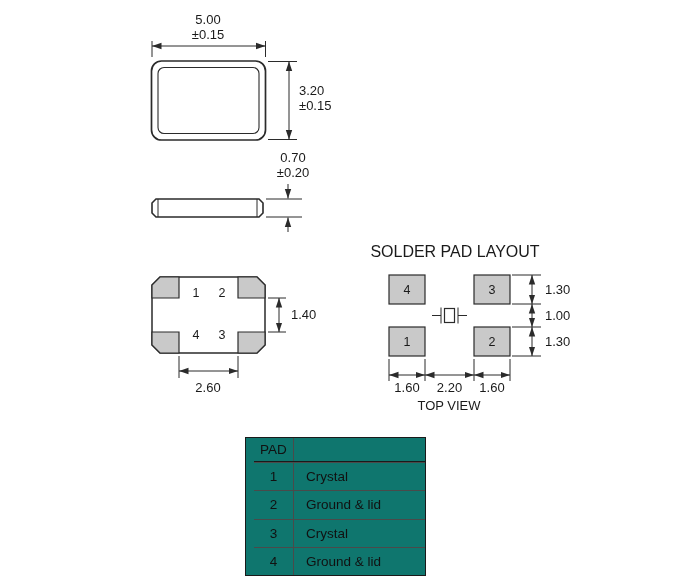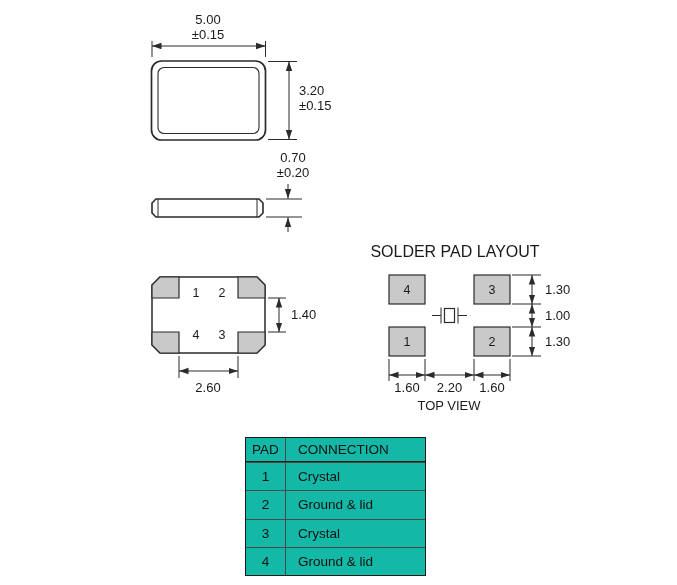--- a/index.html
+++ b/index.html
@@ -14,22 +14,22 @@
   .pad-num    { font-size:12.5px; }
   .title-text { font-size:16px; }
   .caption-text { font-size:13px; }
   .part-line { stroke:#2b2b2b; fill:#ffffff; }
   .no-fill   { fill:none; }
   .dim-line  { stroke:#2b2b2b; stroke-width:1; fill:none; }
   .pad-shape { stroke:#2b2b2b; stroke-width:1.2; }
 
   .conn-table {
     position:absolute; left:245px; top:437px; width:181px; height:139px;
-    background:#14b8a6; border:1.6px solid #1a1a1a;
-    display:flex; flex-direction:column; font-size:13.5px; color:#111;
+    background:#0f766e; border:1.6px solid #1a1a1a;
+    display:flex; flex-direction:column; font-size:13.5px; color:#111;padding-left:8px;
   }
   .t-row { display:flex; flex:1 1 auto; border-top:1px solid #4a4a4a; }
   .t-row.t-header { flex:0 0 24px; border-top:none; border-bottom:1.4px solid #1a1a1a; }
   .t-pad {
     width:40px; flex:0 0 40px; border-right:1px solid #4a4a4a;
     display:flex; align-items:center; justify-content:center;
   }
   .t-conn { flex:1 1 auto; display:flex; align-items:center; padding-left:12px; }
 </style>
 </head>
@@ -162,21 +162,20 @@
       <text x="492" y="392" text-anchor="middle" class="dim-text">1.60</text>
     </g>
 
     <text x="449" y="410" text-anchor="middle" class="caption-text">TOP VIEW</text>
   </g>
 </svg>
 
   <div class="conn-table">
     <div class="t-row t-header">
       <div class="t-pad">PAD</div>
-      <div class="t-conn">CONNECTION</div>
     </div>
     <div class="t-row">
       <div class="t-pad">1</div>
       <div class="t-conn">Crystal</div>
     </div>
     <div class="t-row">
       <div class="t-pad">2</div>
       <div class="t-conn">Ground &amp; lid</div>
     </div>
     <div class="t-row">

